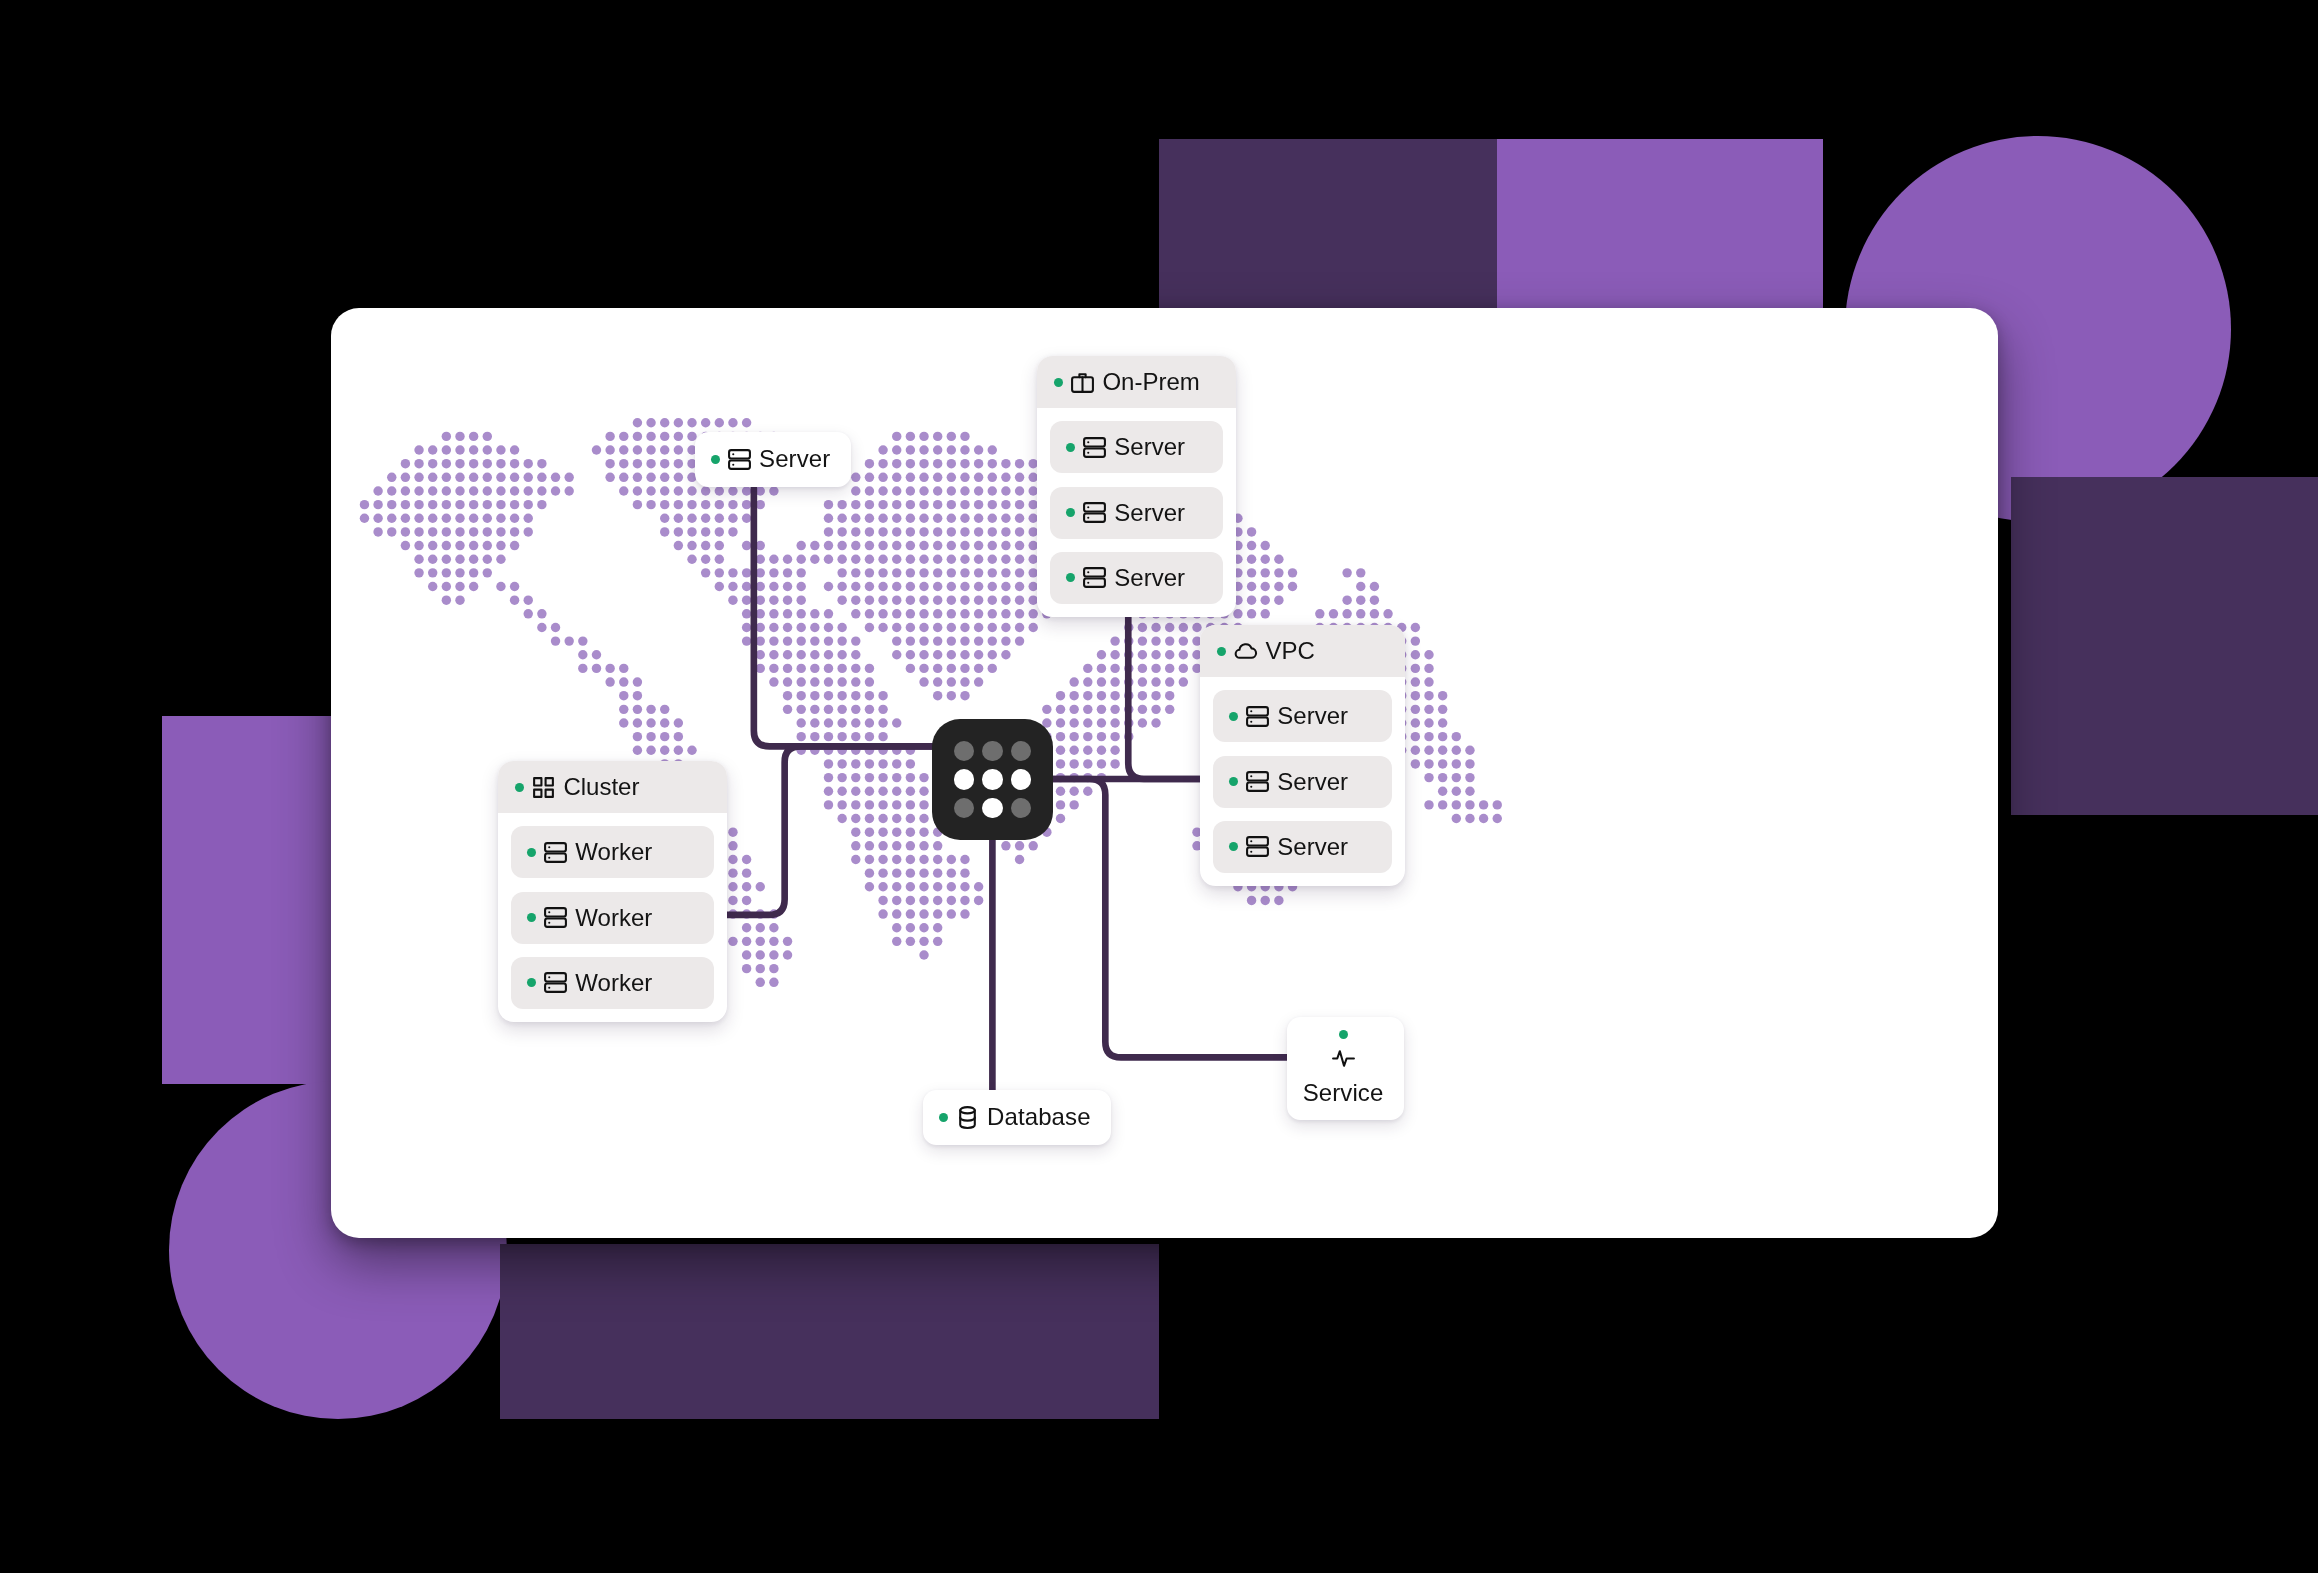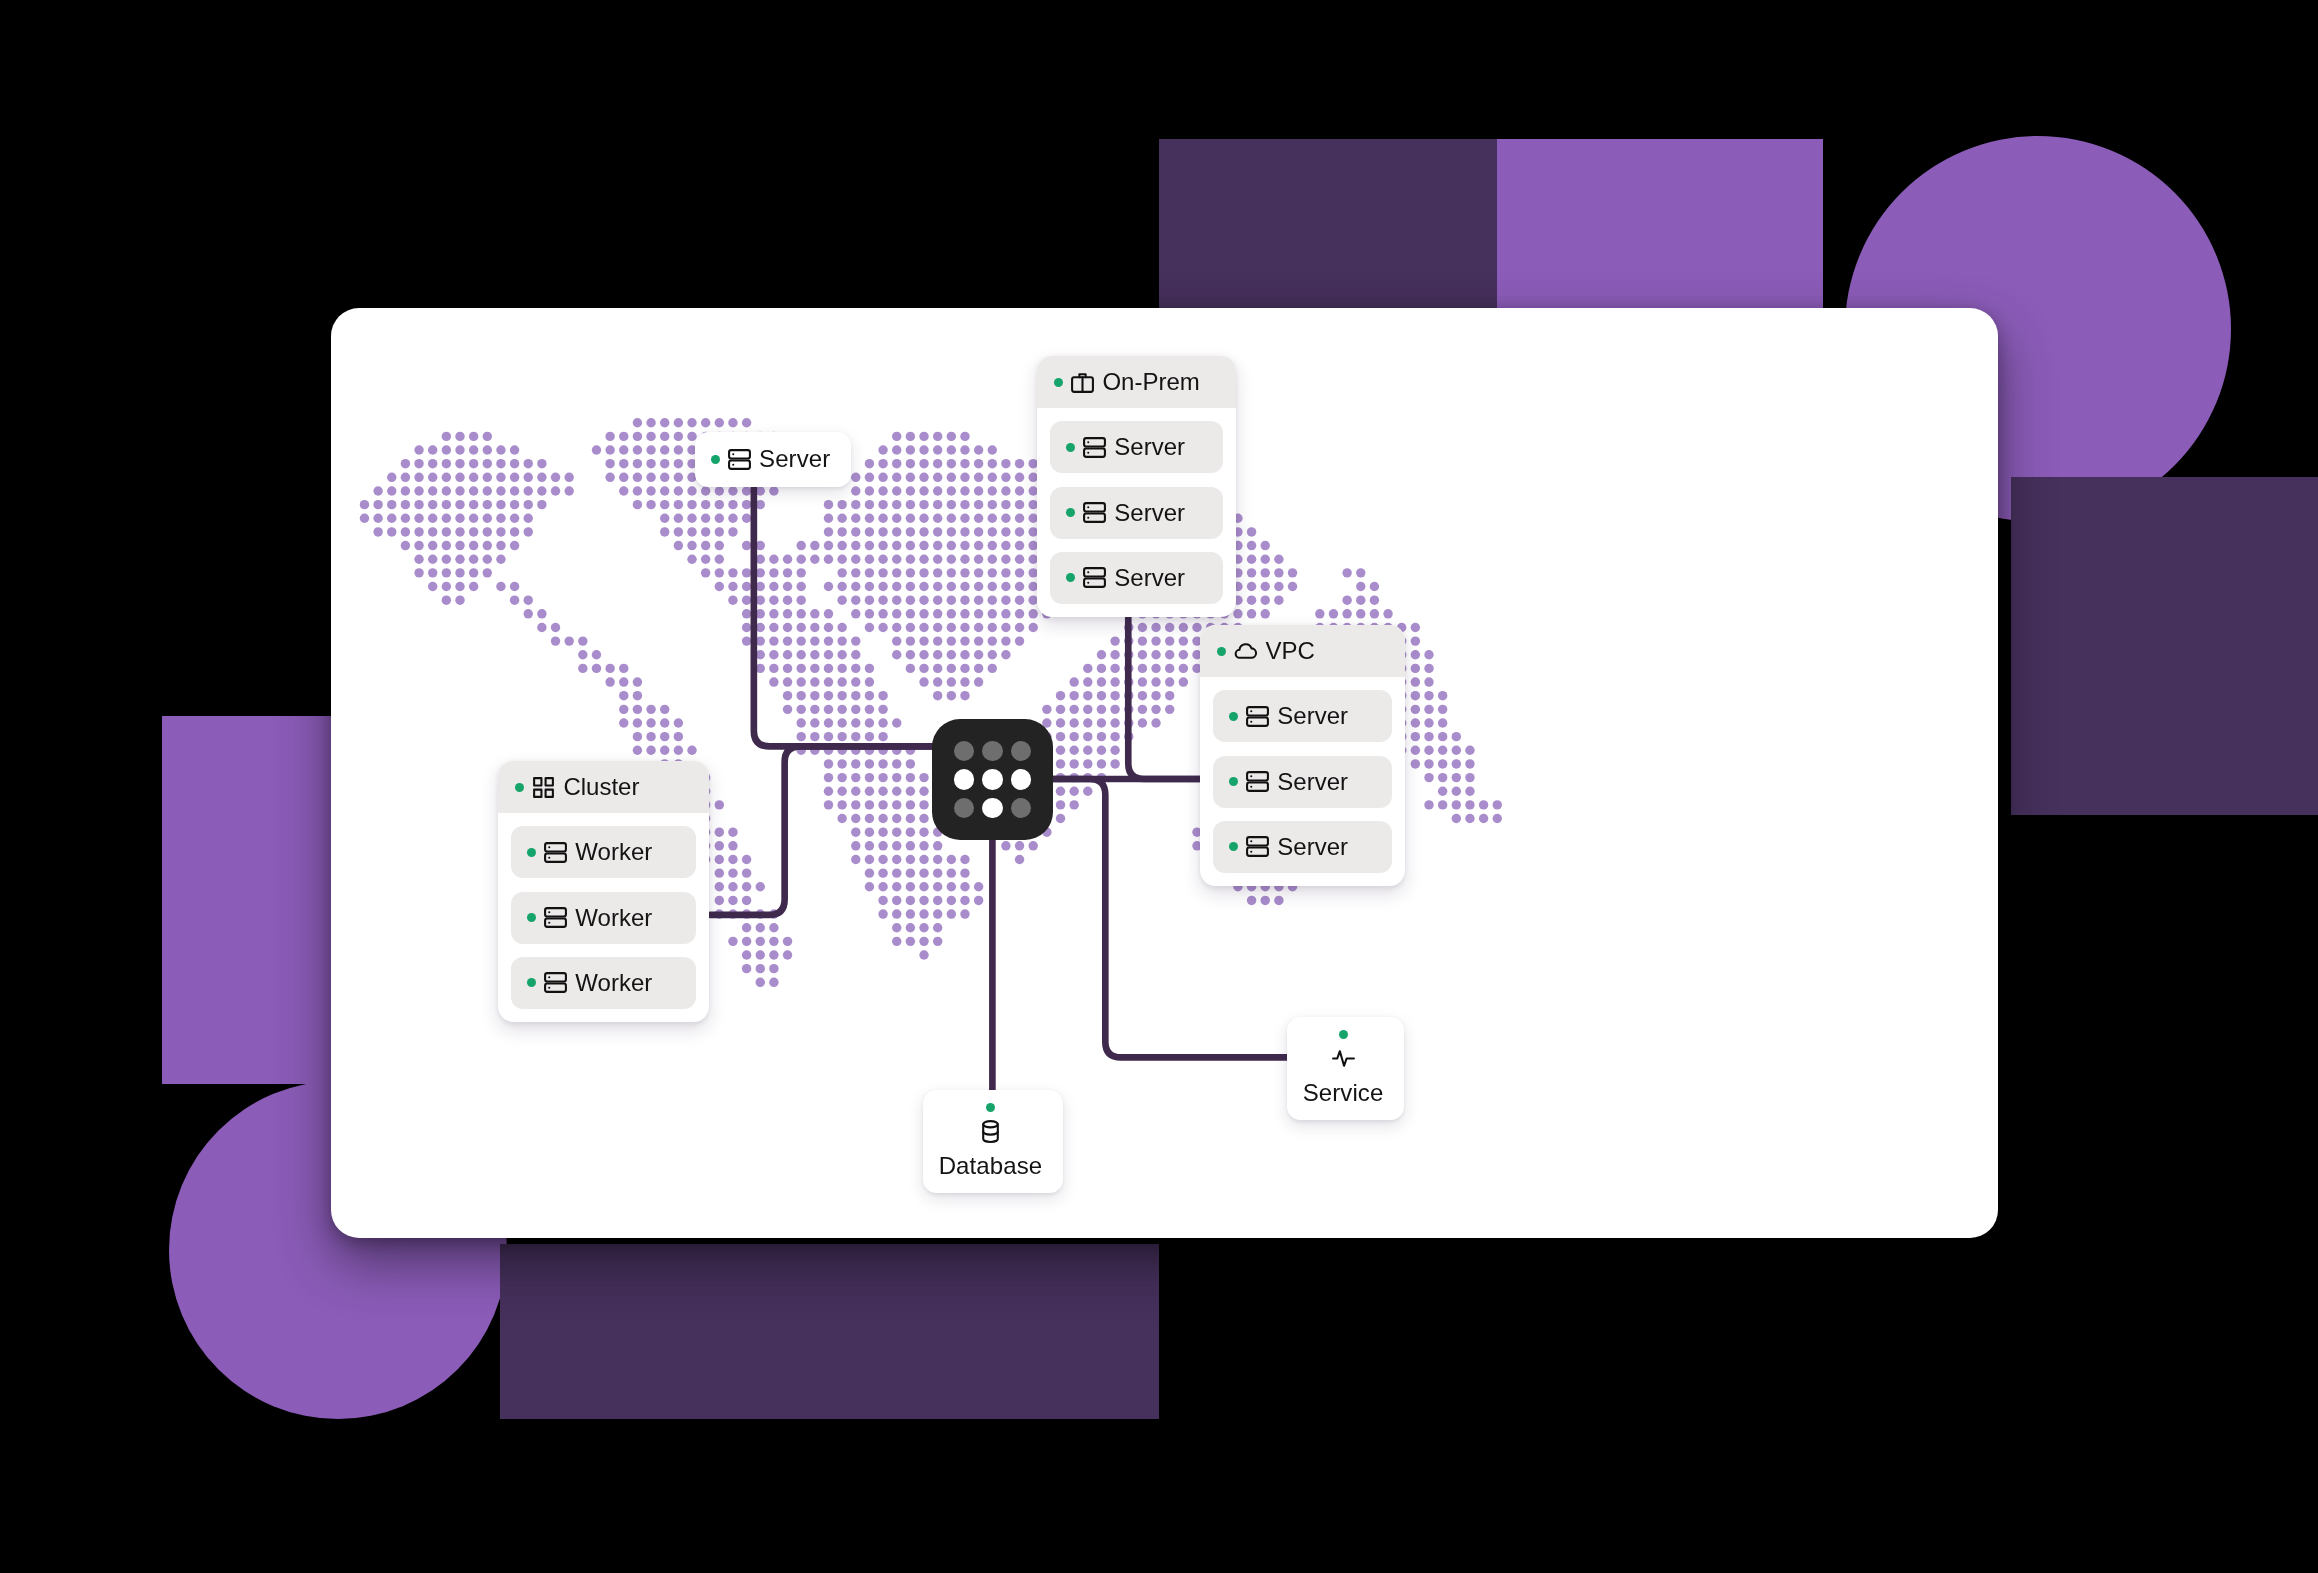--- a/index.html
+++ b/index.html
@@ -56,24 +56,24 @@
   .group-head{display:flex;align-items:center;gap:7.2px;
               background:#ece9e9;padding:12px 24px 12px 17px;}
   .group-head .lbl{font-size:24px;color:#141414;}
   .group-body{padding:13.3px;display:flex;flex-direction:column;gap:13.3px;}
   .child{display:flex;align-items:center;gap:7.2px;background:#ece9e9;
          border-radius:12px;padding:12px 24px 12px 15.7px;}
   .child .lbl{font-size:24px;color:#141414;white-space:nowrap;}
 
   
   #grp-onprem{left:706px;top:48px;width:199px;}
-  #grp-cluster{left:167px;top:453px;width:211px;}
+  #grp-cluster{left:167px;top:453px;width:229px;}
   #grp-vpc{left:869px;top:317px;width:205px;text-align:center;}
   #node-server-top{left:364px;top:124px;}
-  #node-database{left:592px;top:782px;flex-direction:column;}
+  #node-database{left:592px;top:782px;}
   #node-service{left:956px;top:709px;flex-direction:column;}
 </style>
 </head>
 <body>
 
 <div id="stage">
 
   <div class="deco d-rect-dark-top"></div>
   <div class="deco d-rect-light-top"></div>
   <div class="deco d-circle-topright"></div>

